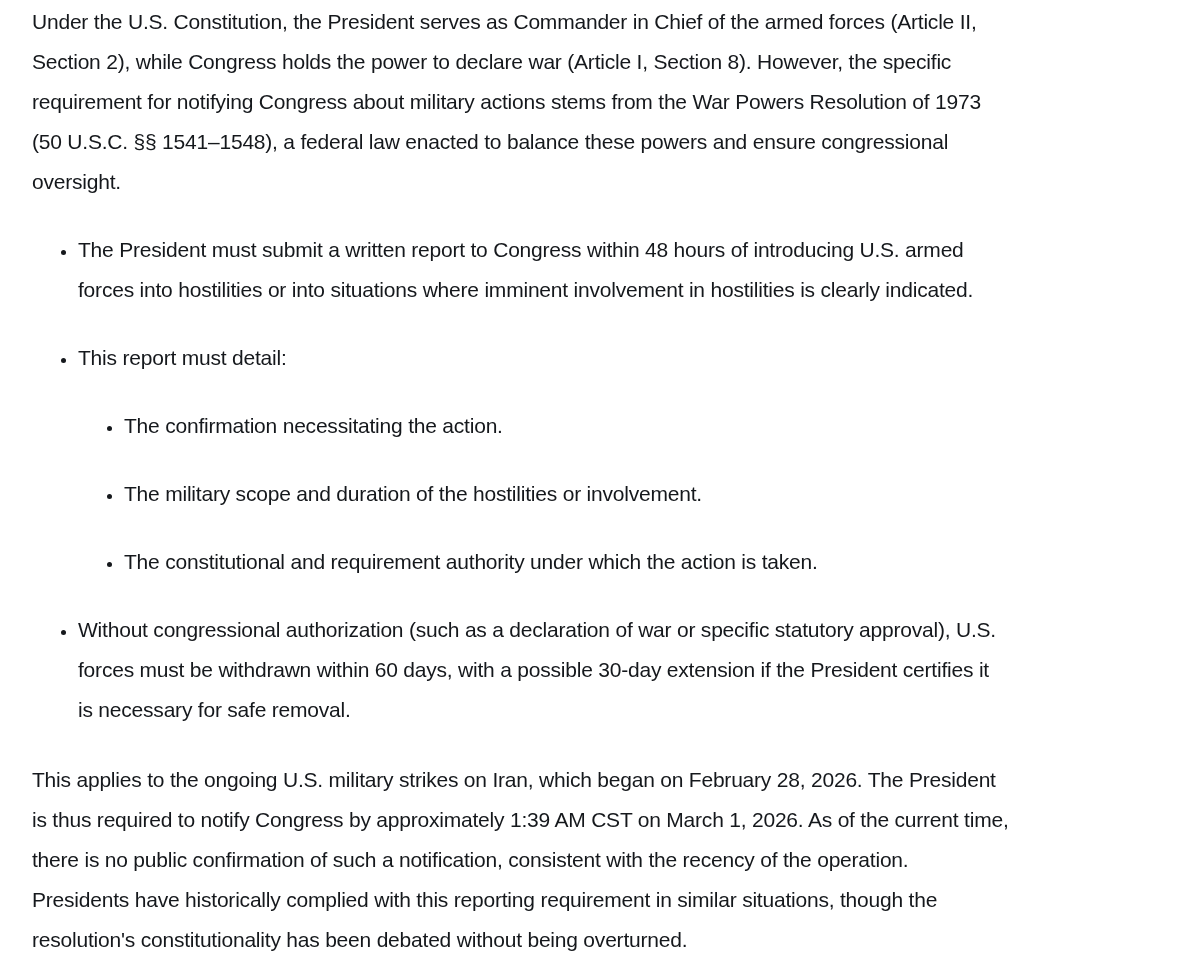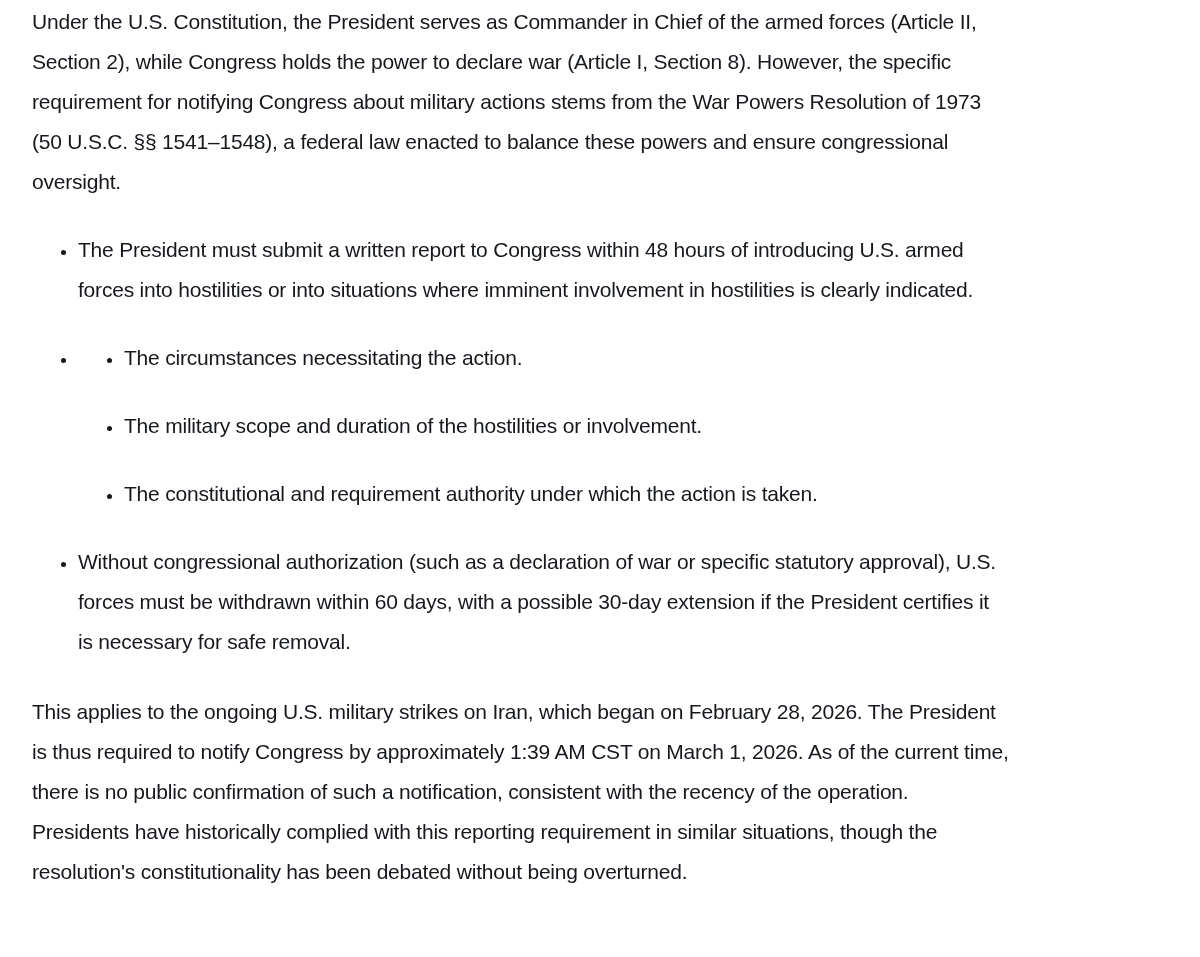--- a/index.html
+++ b/index.html
@@ -59,23 +59,24 @@
 (50 U.S.C. §§ 1541–1548), a federal law enacted to balance these powers and ensure congressional
 oversight.</p>
 
 
   <ul class="bullets">
     <li>
       <span class="li-text">The President must submit a written report to Congress within 48 hours of introducing U.S. armed
 forces into hostilities or into situations where imminent involvement in hostilities is clearly indicated.</span>
     </li>
     <li>
+      <span class="li-text">This report must detail:</span>
       <ul class="bullets">
         <li>
-          <span class="li-text">The circumstances necessitating the action.</span>
+          <span class="li-text">The confirmation necessitating the action.</span>
         </li>
         <li>
           <span class="li-text">The military scope and duration of the hostilities or involvement.</span>
         </li>
         <li>
           <span class="li-text">The constitutional and requirement authority under which the action is taken.</span>
         </li>
       </ul>
     </li>
     <li>

